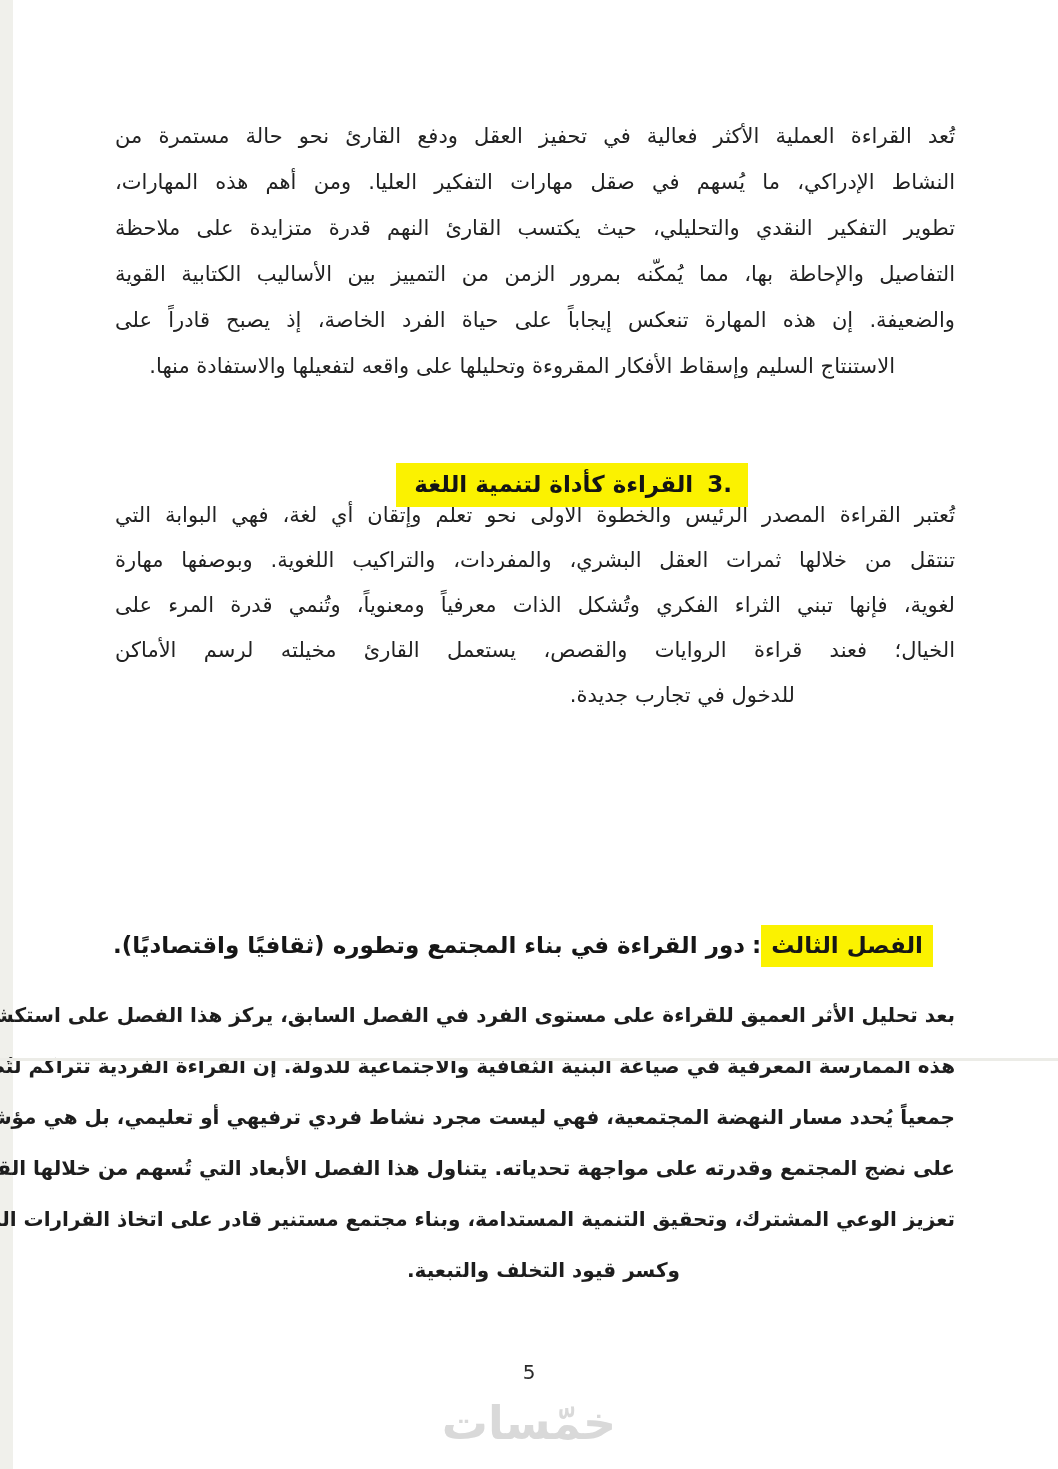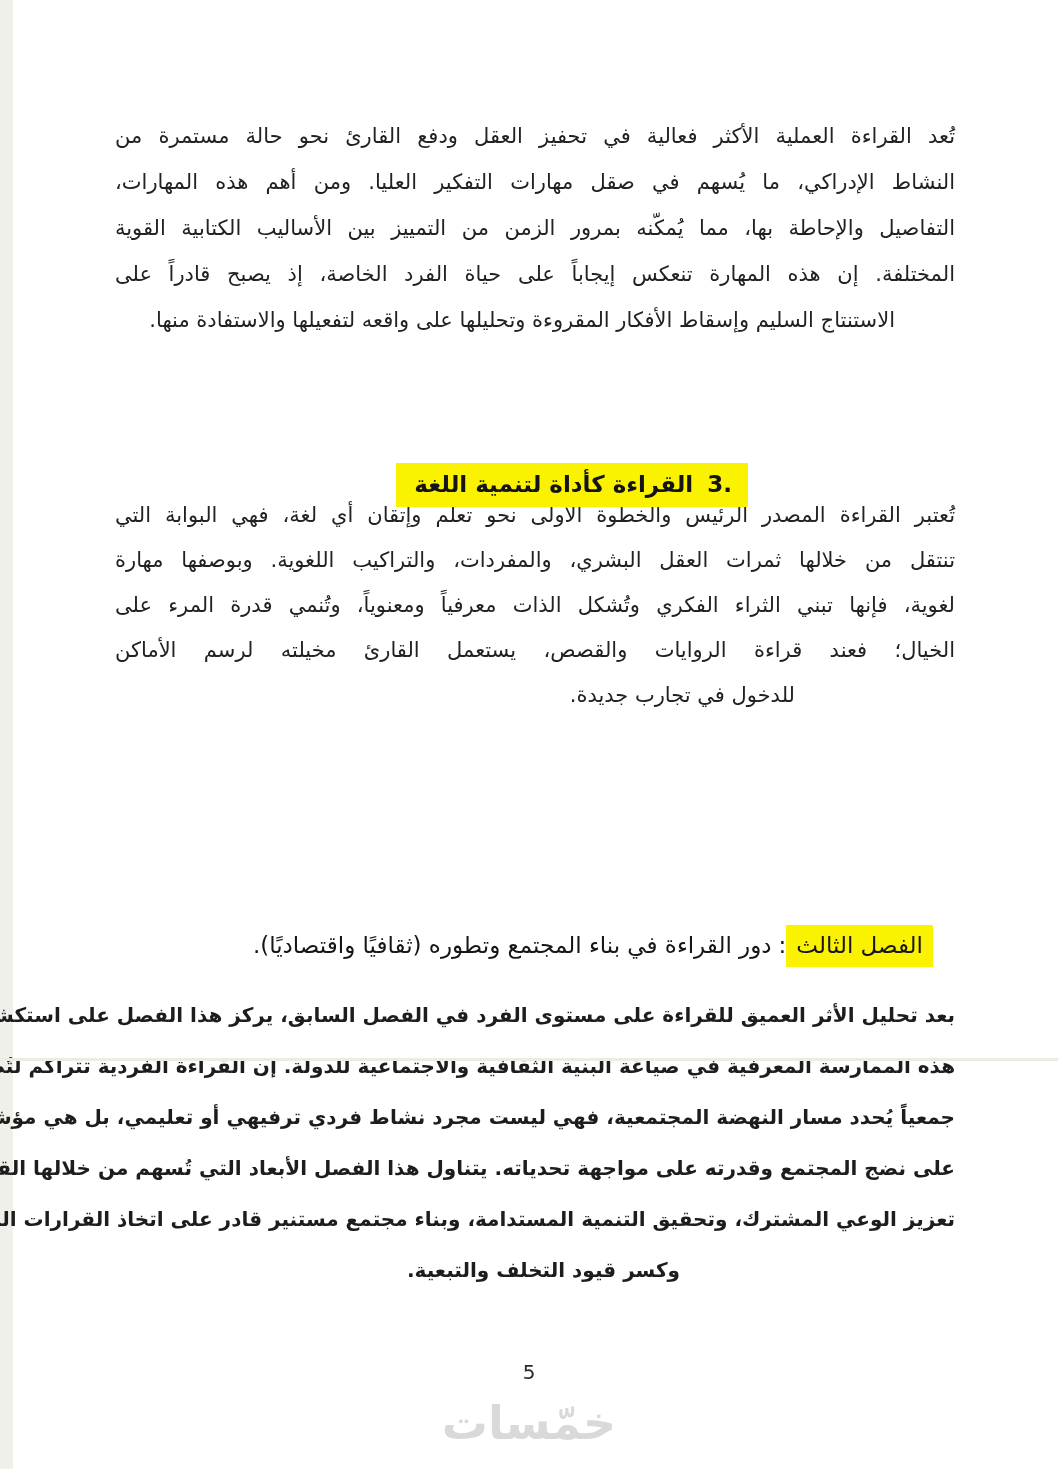--- a/index.html
+++ b/index.html
@@ -44,21 +44,21 @@
   }
   .heading-lang .hl-box {
     display:inline-block;
     background:#fbf200;
     padding:8px 16px 10px 18px;
     font-size:23px; font-weight:bold; color:#141414;
   }
   .heading-lang .num { display:inline-block; margin-left:14px; }
   .heading-chapter {
     position:absolute; top:925px; right:125px;
-    direction:rtl; font-size:23px; font-weight:normal; color:#161616;
+    direction:rtl; font-size:23px; font-weight:bold; color:#161616;
     white-space:nowrap;
   }
   .heading-chapter .hl {
     background:#fbf200;
     padding:7px 10px 9px 10px;
     display:inline-block;
   }
   .heading-chapter .sep { margin-left:7px; }
   .page-number {
     position:absolute; top:1360px; left:0; width:100%;
@@ -74,22 +74,23 @@
 <body>
 
 <div class="page">
   <div class="edge-strip-left"></div>
 
   <div class="content">
 
     <div id="para1" class="para">
       <div class="pline">تُعد القراءة العملية الأكثر فعالية في تحفيز العقل ودفع القارئ نحو حالة مستمرة من</div>
       <div class="pline">النشاط الإدراكي، ما يُسهم في صقل مهارات التفكير العليا. ومن أهم هذه المهارات،</div>
+      <div class="pline">تطوير التفكير النقدي والتحليلي، حيث يكتسب القارئ النهم قدرة متزايدة على ملاحظة</div>
       <div class="pline">التفاصيل والإحاطة بها، مما يُمكّنه بمرور الزمن من التمييز بين الأساليب الكتابية القوية</div>
-      <div class="pline">المختلفة. إن هذه المهارة تنعكس إيجاباً على حياة الفرد الخاصة، إذ يصبح قادراً على</div>
+      <div class="pline">والضعيفة. إن هذه المهارة تنعكس إيجاباً على حياة الفرد الخاصة، إذ يصبح قادراً على</div>
       <div class="pline lastline p1-last">الاستنتاج السليم وإسقاط الأفكار المقروءة وتحليلها على واقعه لتفعيلها والاستفادة منها.</div>
     </div>
 
     <div id="para2" class="para">
       <div class="pline">تُعتبر القراءة المصدر الرئيس والخطوة الأولى نحو تعلم وإتقان أي لغة، فهي البوابة التي</div>
       <div class="pline">تنتقل من خلالها ثمرات العقل البشري، والمفردات، والتراكيب اللغوية. وبوصفها مهارة</div>
       <div class="pline">لغوية، فإنها تبني الثراء الفكري وتُشكل الذات معرفياً ومعنوياً، وتُنمي قدرة المرء على</div>
       <div class="pline">الخيال؛ فعند قراءة الروايات والقصص، يستعمل القارئ مخيلته لرسم الأماكن</div>
       <div class="pline lastline p2-last">للدخول في تجارب جديدة.</div>
     </div>

